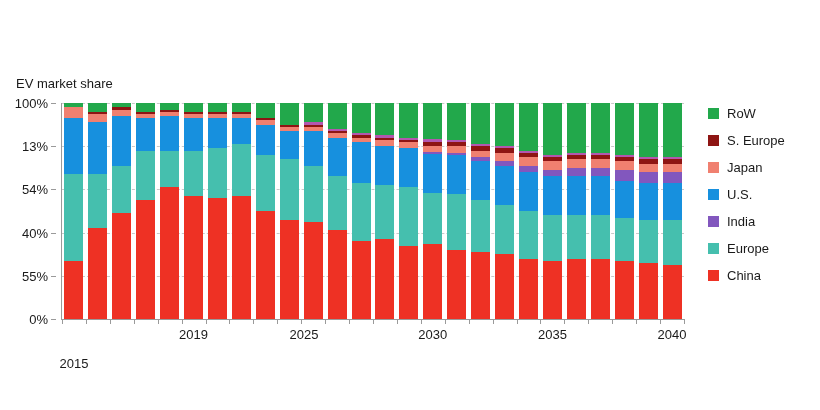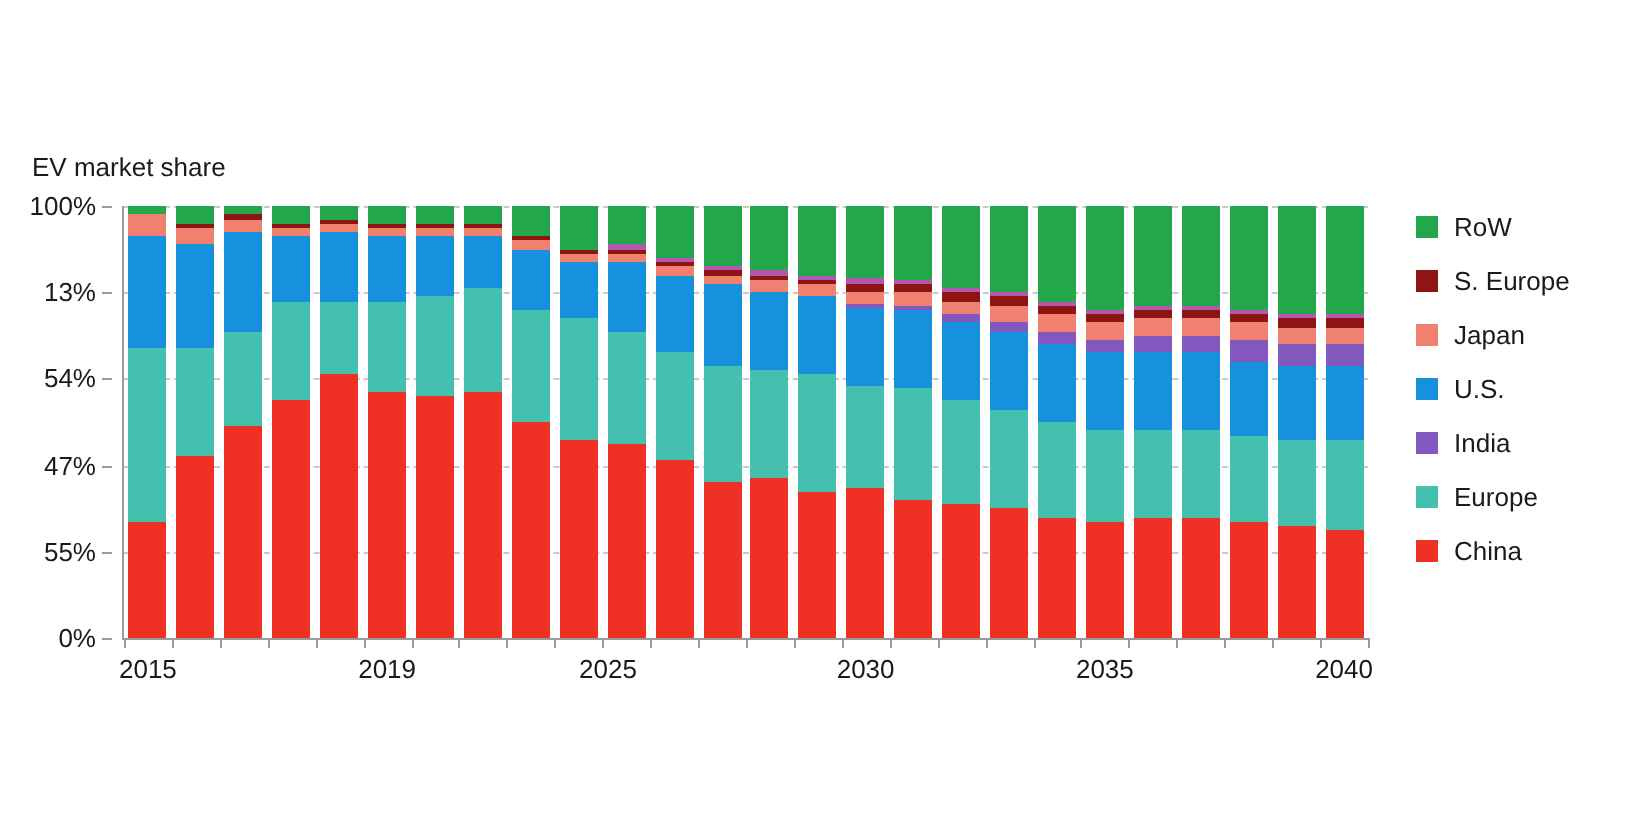--- a/index.html
+++ b/index.html
@@ -109,21 +109,21 @@
 <div id="chart-root">
 
 
   <div class="y-axis-title">EV market share</div>
 
   <div class="y-labels" id="y-labels">
       <div class="y-lab" style="top: 216px;">0%</div>
       <div class="y-tick" style="top: 216px;"></div>
       <div class="y-lab" style="top: 172.8px;">55%</div>
       <div class="y-tick" style="top: 172.8px;"></div>
-      <div class="y-lab" style="top: 129.6px;">47%</div>
+      <div class="y-lab" style="top: 129.6px;">40%</div>
       <div class="y-tick" style="top: 129.6px;"></div>
       <div class="y-lab" style="top: 86.4px;">54%</div>
       <div class="y-tick" style="top: 86.4px;"></div>
       <div class="y-lab" style="top: 43.2px;">13%</div>
       <div class="y-tick" style="top: 43.2px;"></div>
       <div class="y-lab" style="top: 0px;">100%</div>
       <div class="y-tick" style="top: 0px;"></div>
     </div>
 
   <div class="plot-area">
@@ -449,21 +449,21 @@
       <div class="x-tick" style="left: 454.538px;"></div>
       <div class="x-tick" style="left: 478.462px;"></div>
       <div class="x-tick" style="left: 502.385px;"></div>
       <div class="x-tick" style="left: 526.308px;"></div>
       <div class="x-tick" style="left: 550.231px;"></div>
       <div class="x-tick" style="left: 574.154px;"></div>
       <div class="x-tick" style="left: 598.077px;"></div>
       <div class="x-tick" style="left: 622px;"></div>
     </div>
   <div class="x-labels" id="x-labels">
-      <div class="x-lab" style="left: 11.9615px;">2015</div>
+      <div class="x-lab" style="left: 11.9615px; margin-top: 29px;">2015</div>
       <div class="x-lab" style="left: 131.577px;">2019</div>
       <div class="x-lab" style="left: 242px;">2025</div>
       <div class="x-lab" style="left: 370.808px;">2030</div>
       <div class="x-lab" style="left: 490.423px;">2035</div>
       <div class="x-lab" style="left: 610.038px;">2040</div>
     </div>
 
   <div class="legend" id="legend">
       <div class="legend-item">
         <span class="legend-swatch" style="background: rgb(34, 168, 75);"></span>

